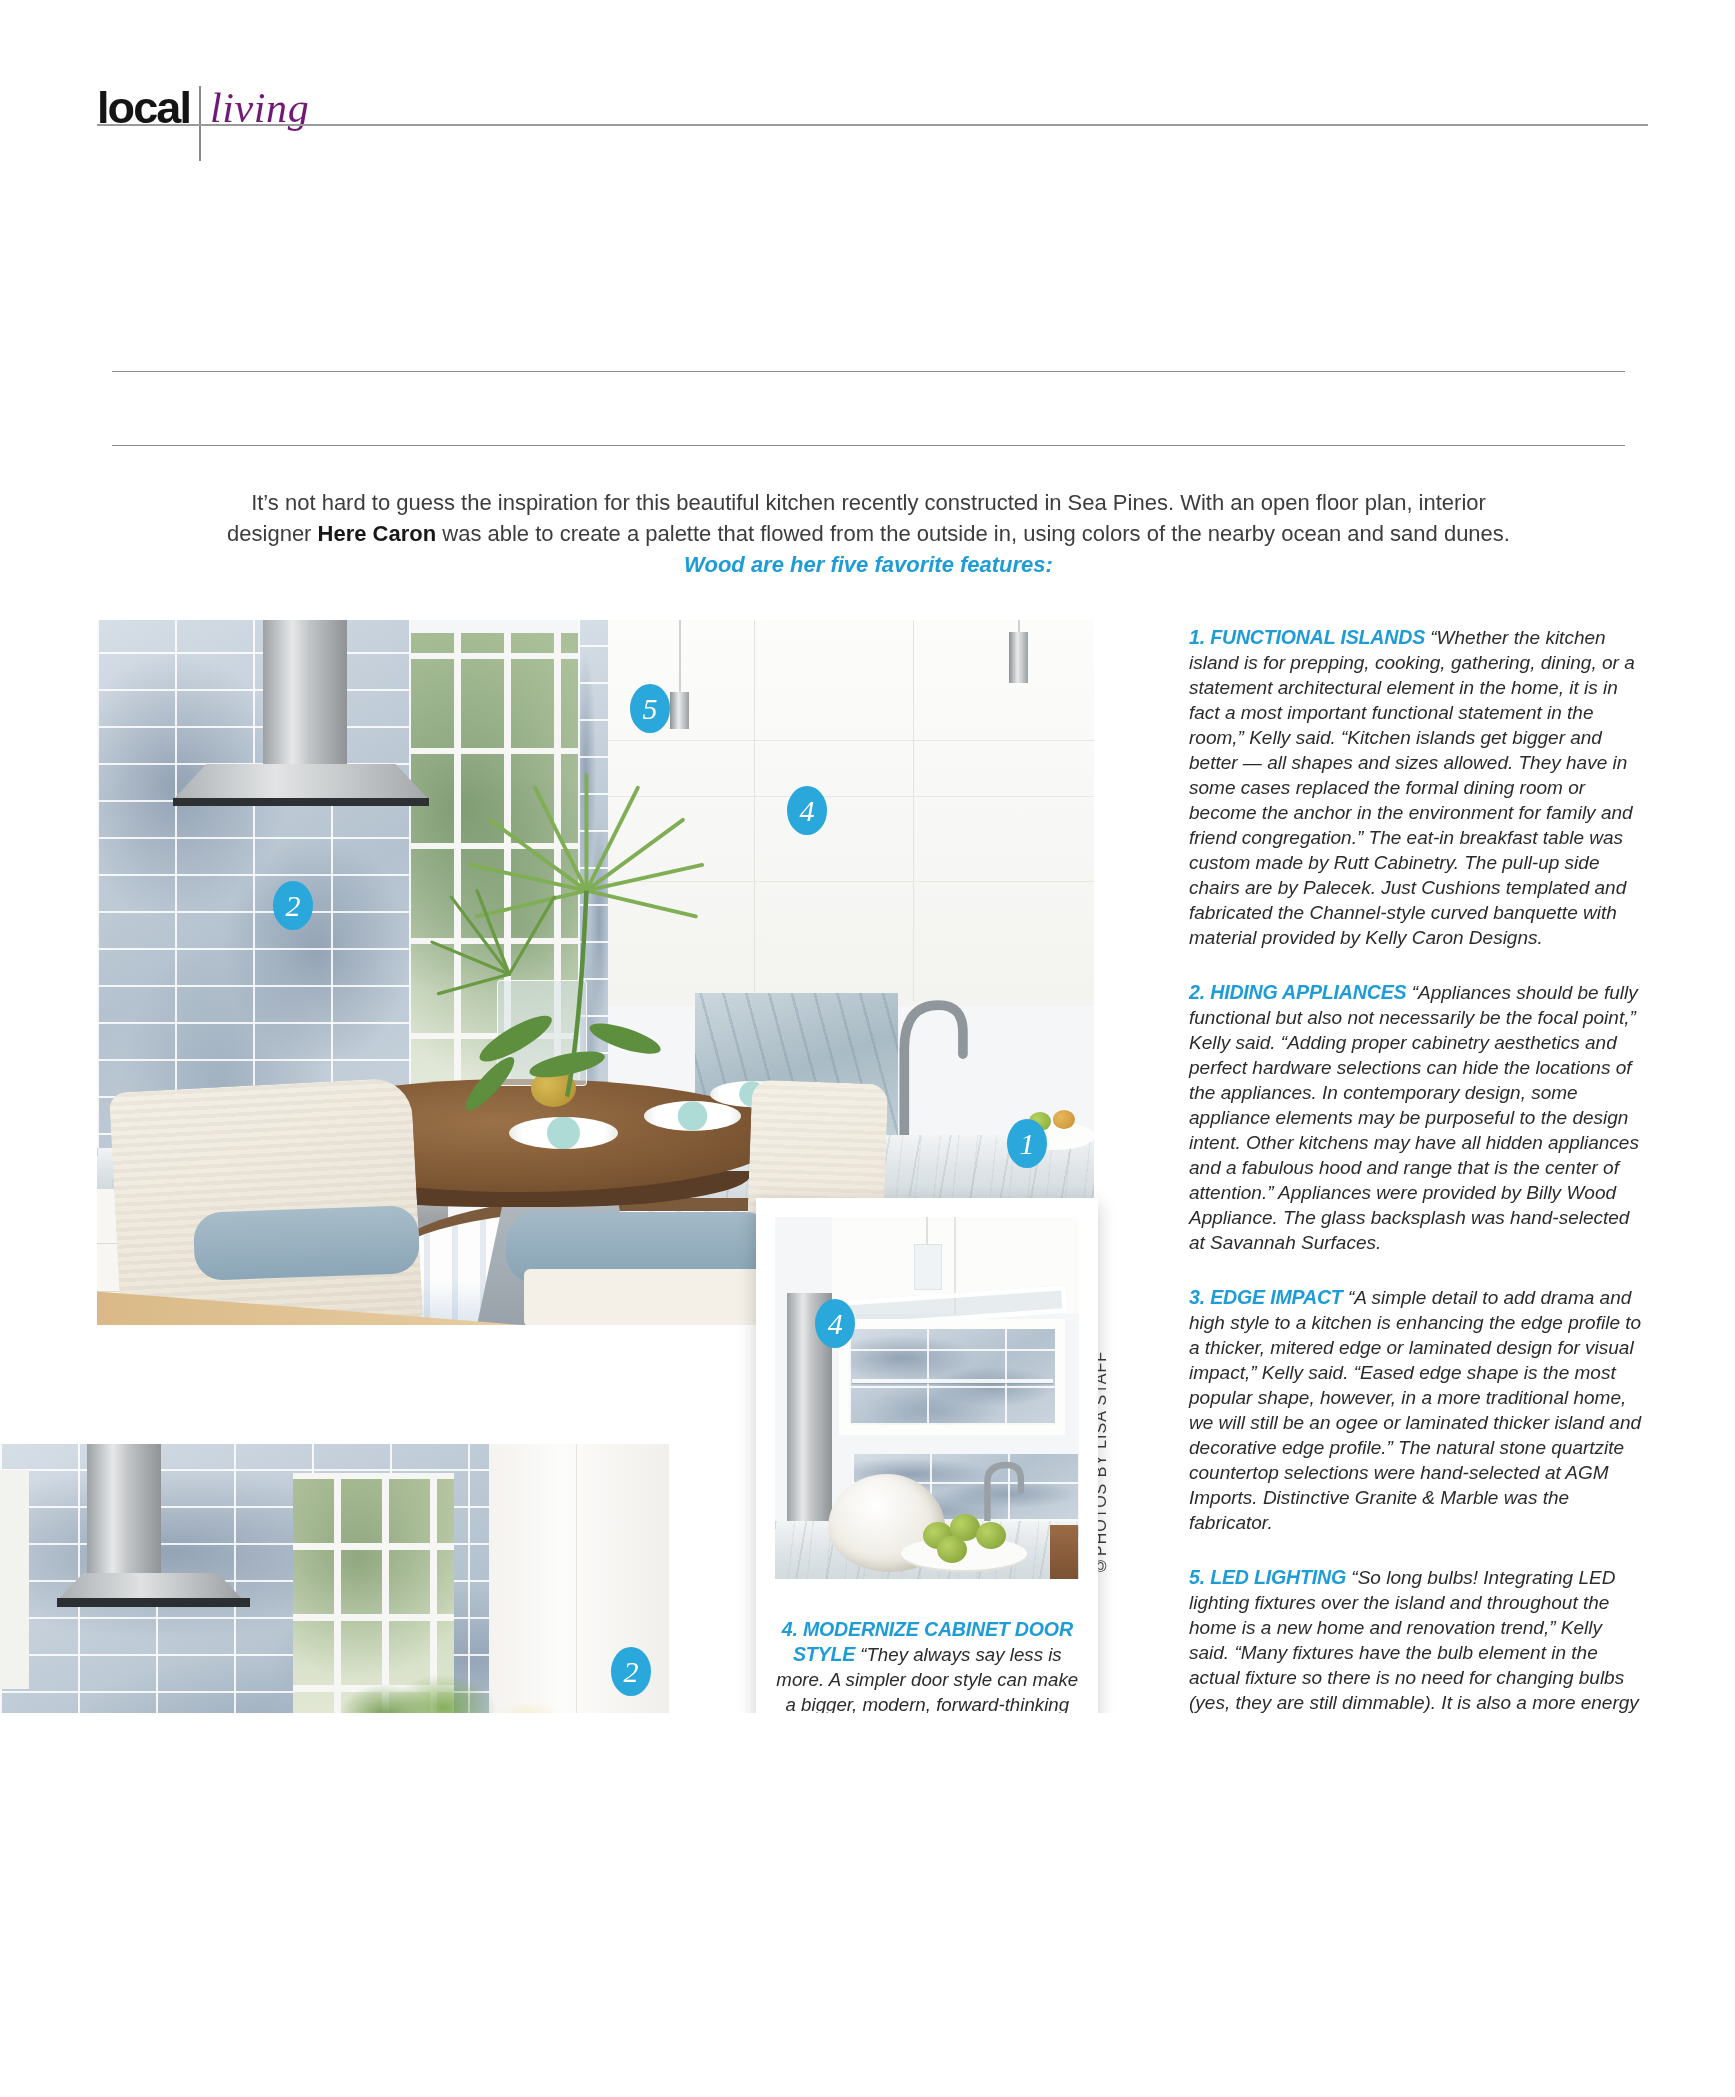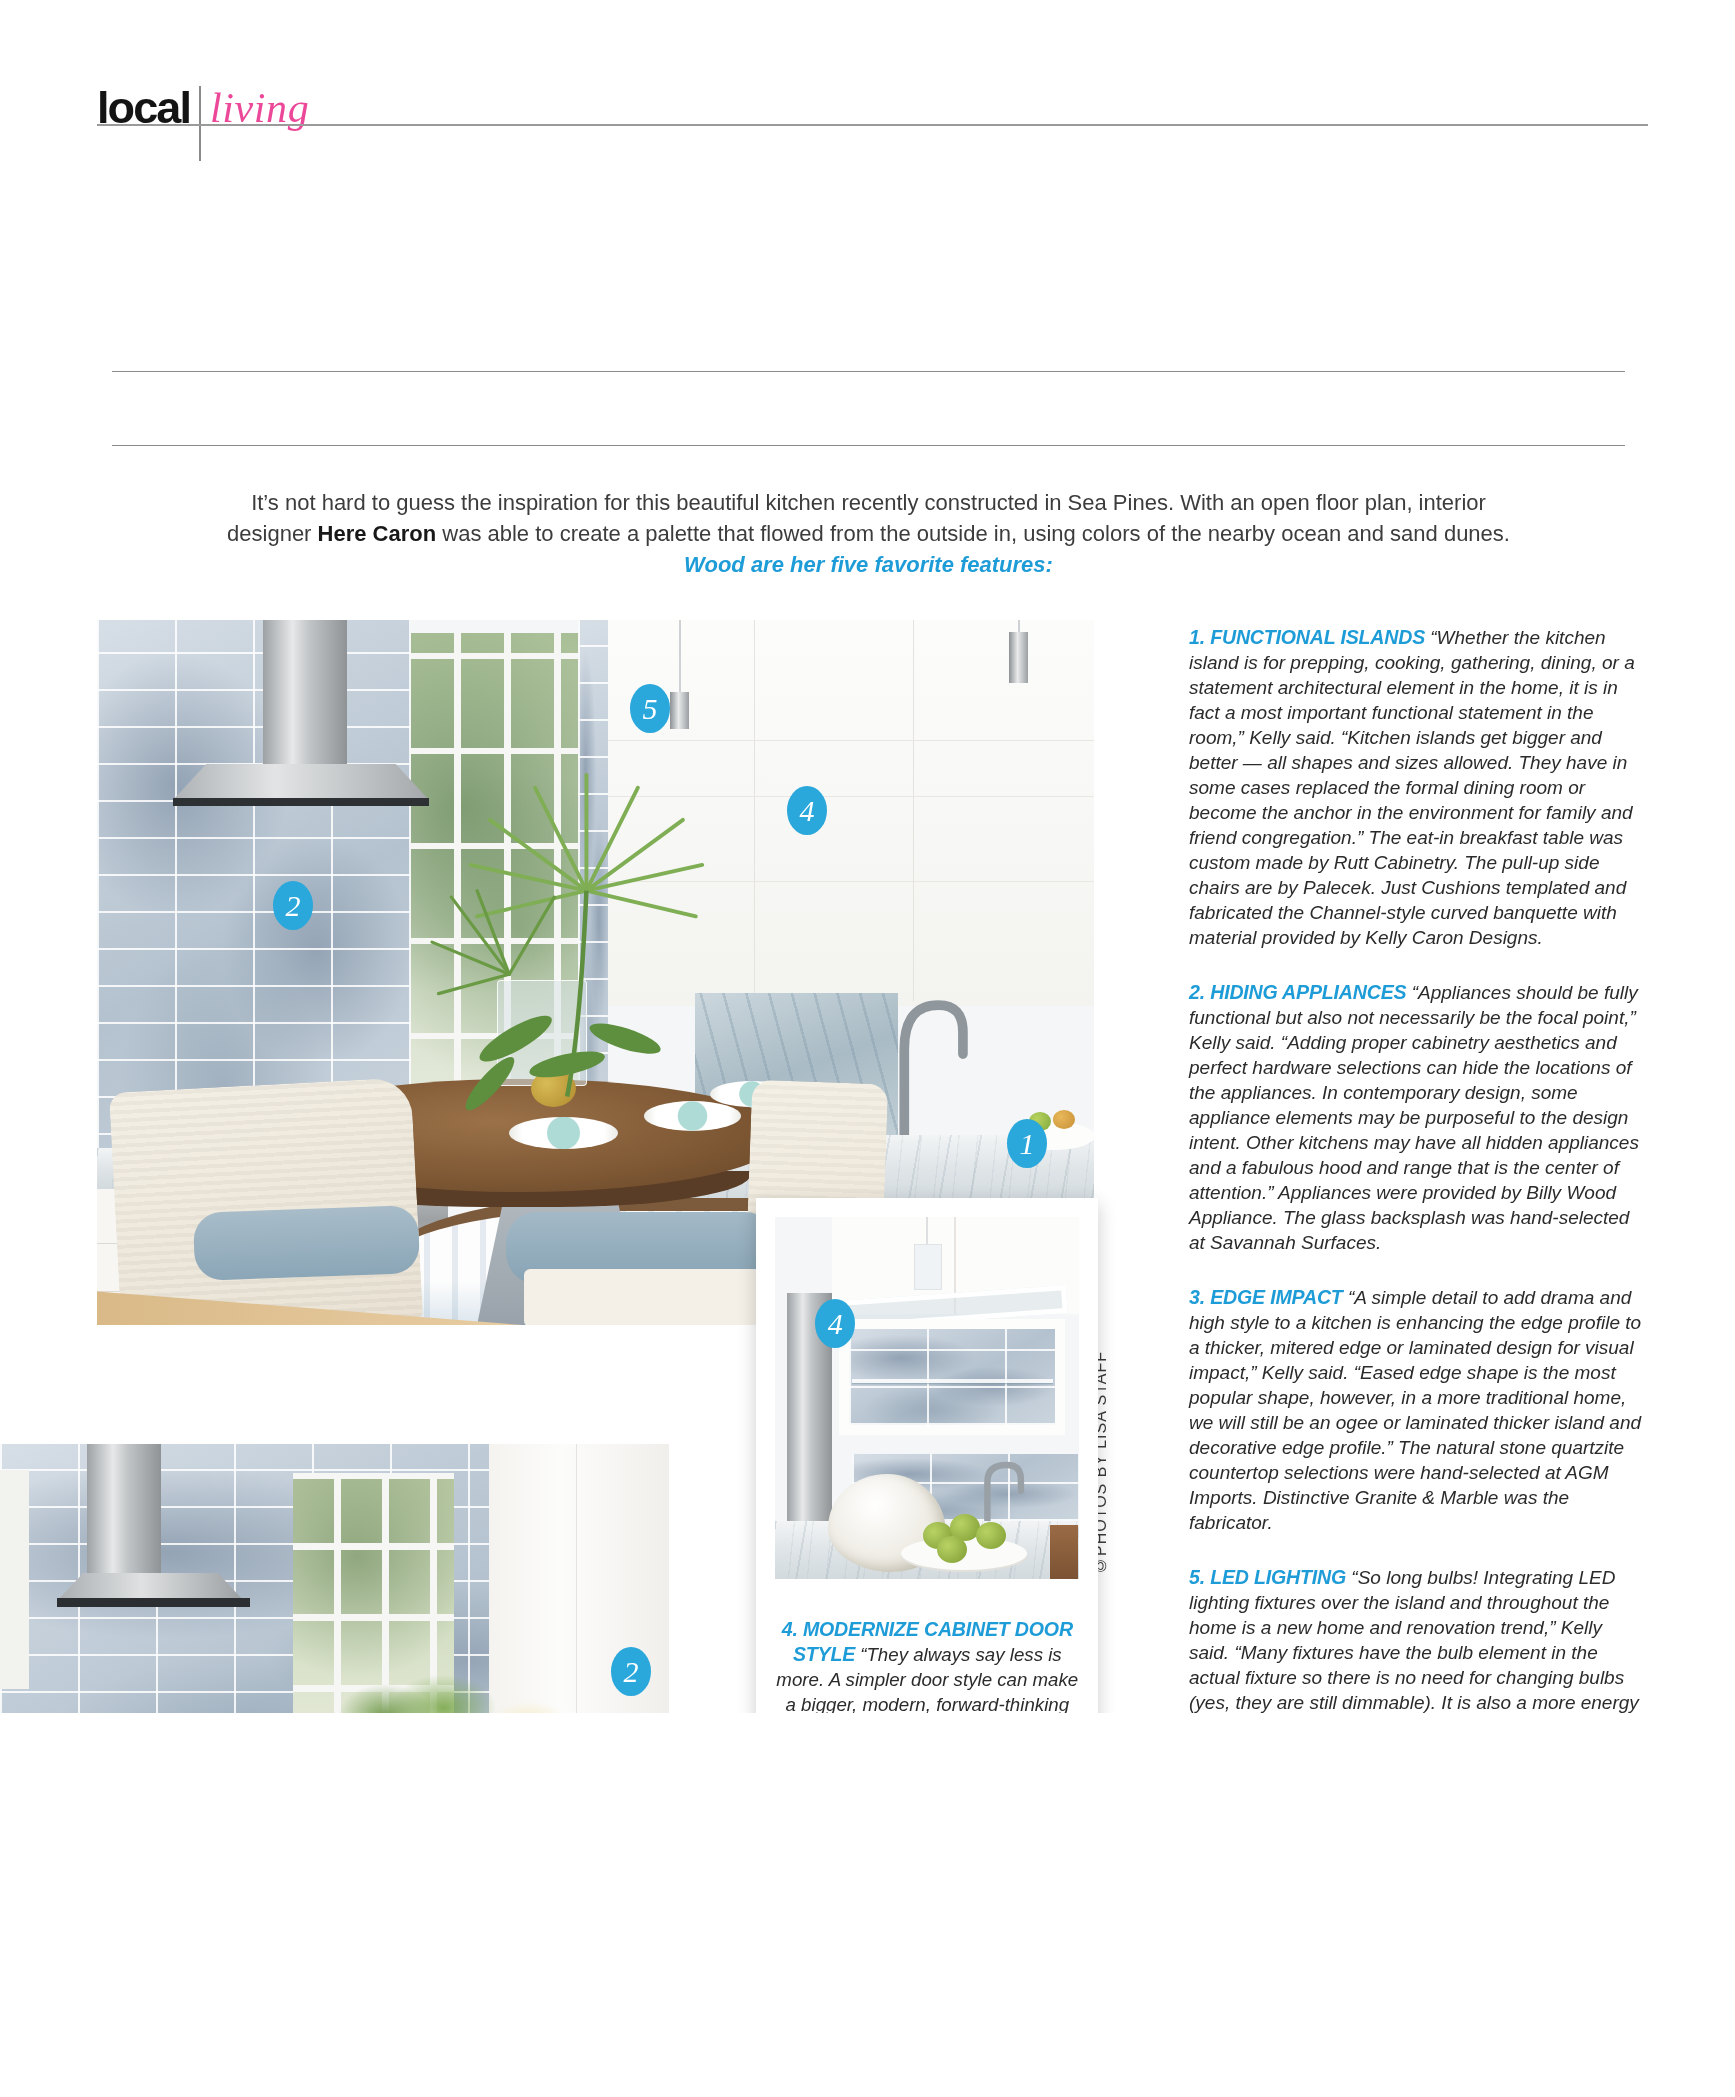--- a/index.html
+++ b/index.html
@@ -4,21 +4,21 @@
 <style>
   html,body{margin:0;padding:0;background:#ffffff;}
   .page{position:relative;width:1736px;height:1713px;background:#ffffff;overflow:hidden;
         font-family:"Liberation Sans",sans-serif;color:#231f20;}
   .abs{position:absolute;}
 
   
   .brand{left:97px;top:82px;font-size:45px;font-weight:800;letter-spacing:-1.9px;color:#141414;}
   .brand-divider{left:199px;top:86px;width:1.9px;height:75px;background:#8a8a8a;}
   .section-name{left:210px;top:84px;font-family:"Liberation Serif",serif;font-style:italic;
-                font-size:42px;color:#ec4899;letter-spacing:0.6px;}
+                font-size:42px;color:#701a75;letter-spacing:0.6px;}
   .header-rule{left:97px;top:124px;width:1551px;height:1.9px;background:#9a9a9a;}
 
   
   .article-title{left:0;right:0;top:172px;text-align:center;font-family:"Liberation Serif",serif;
                  font-style:italic;font-weight:normal;font-size:136px;line-height:1.05;
                  letter-spacing:-4.5px;color:#1b1b1b;}
   .sub-rule{left:112px;width:1513px;height:1.3px;background:#8c8c8c;}
   .rule-a{top:371px;} .rule-b{top:445px;}
   .deck{left:0;right:0;top:382px;text-align:center;font-family:"Liberation Serif",serif;
         font-style:italic;font-size:30px;letter-spacing:0.6px;word-spacing:3.2px;color:#1d1d1d;}

